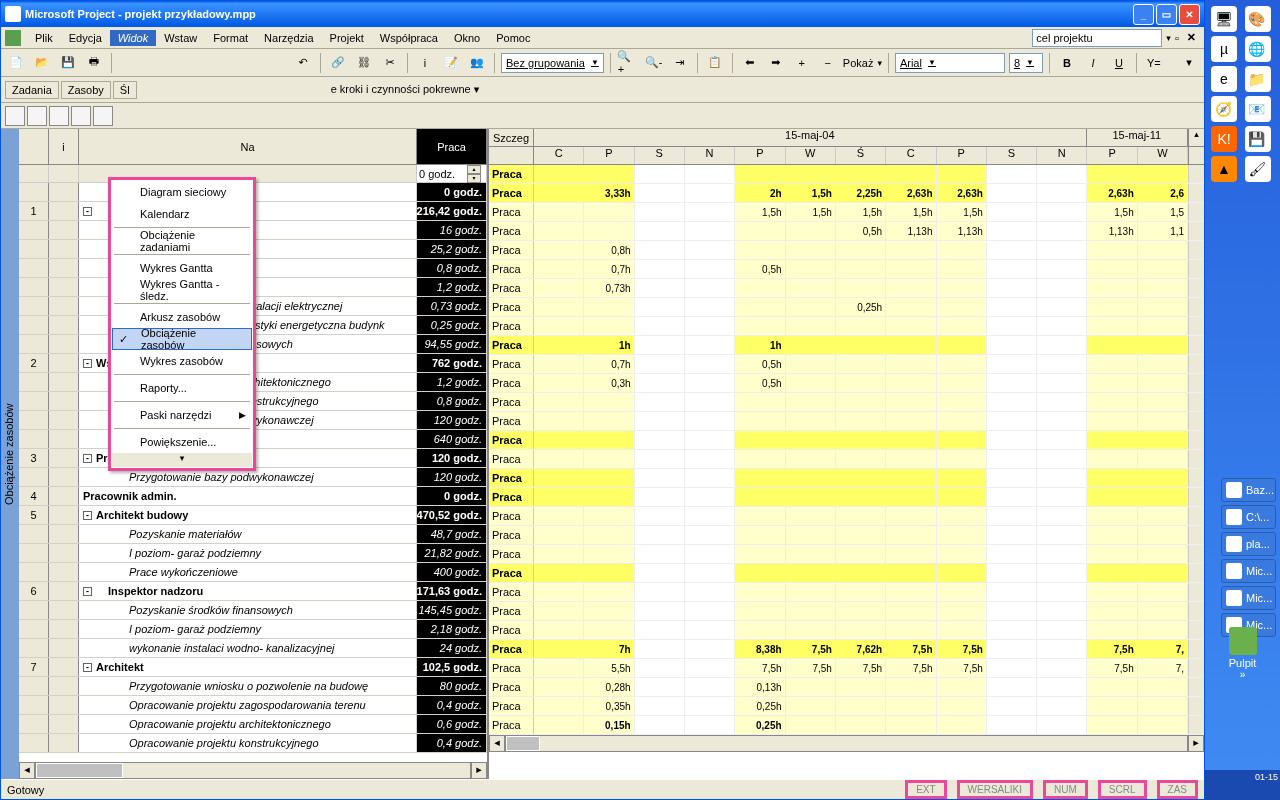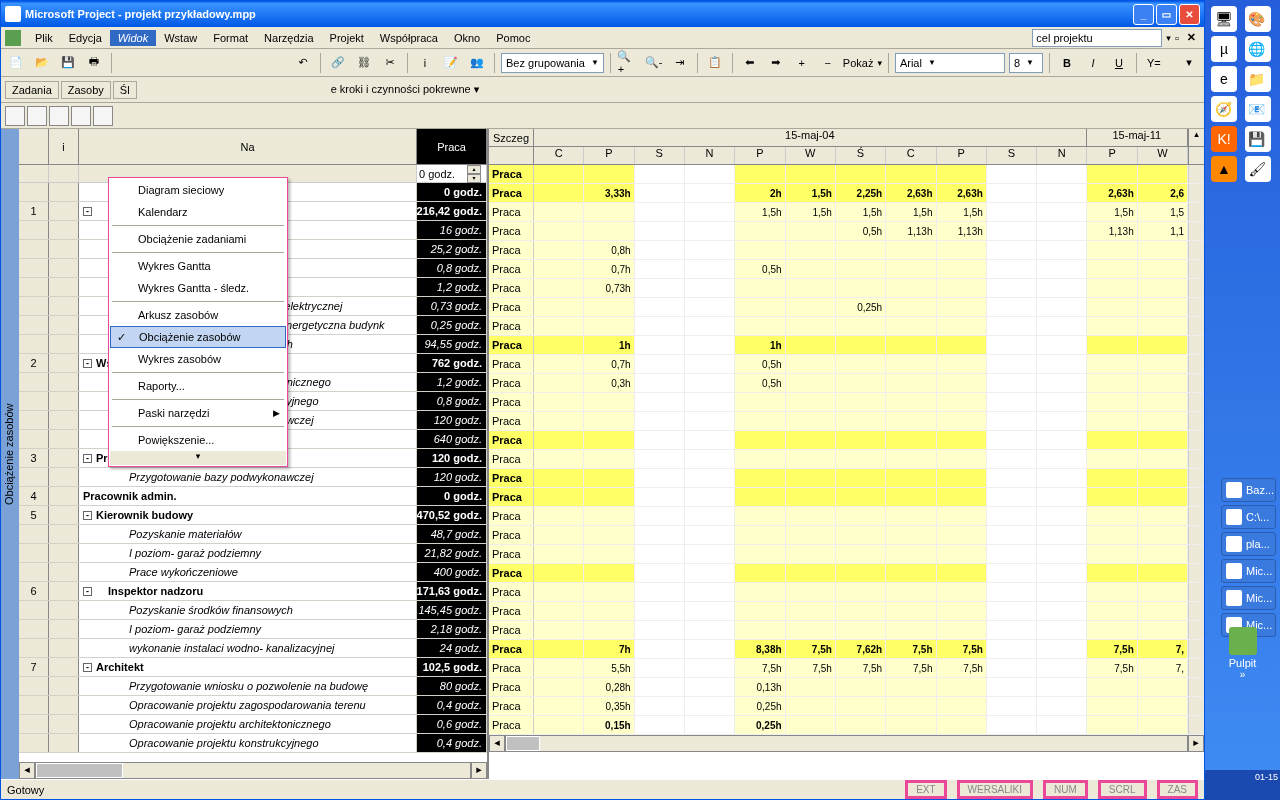--- a/index.html
+++ b/index.html
@@ -19,21 +19,21 @@
 .menubar .mi { padding:2px 8px; cursor:default; }
 .menubar .mi.open { background:#316ac5; color:#fff;font-style:italic; }
 .menubar .right { margin-left:auto; display:flex; align-items:center; gap:4px; }
 .menubar .right input { width:130px; height:18px; border:1px solid #7f9db9; padding:0 3px; font-size:11px; }
 .menubar .right .ddarr { font-size:9px; }
 .menubar .right .x { font-weight:bold; padding:0 4px; }
 
 .toolbar { height:28px; background:#ece9d8; display:flex; align-items:center; padding:0 4px; border-bottom:1px solid #aca899; gap:4px; }
 .tbtn { width:22px; height:22px; display:flex; align-items:center; justify-content:center; border:1px solid transparent; }
 .tsep { width:1px; height:20px; background:#aca899; margin:0 2px; }
-.combo { height:20px; border:1px solid #7f9db9; background:#fff; padding:0 4px; display:flex; align-items:center; gap:6px; }
+.combo { height:20px; border:1px solid #7f9db9; background:#fff; padding:0 4px; display:flex; align-items:center; gap:6px;text-decoration:underline; }
 .combo .arr { font-size:8px; }
 
 .toolbar2 { height:26px; background:#ece9d8; display:flex; align-items:center; padding:0 4px; border-bottom:1px solid #aca899; gap:4px; }
 .viewbtn { padding:2px 6px; border:1px solid #aca899; background:#ece9d8; }
 .breadcrumb { padding:2px 6px; }
 
 .toolbar3 { height:26px; background:#ece9d8; display:flex; align-items:center; padding:0 4px; border-bottom:1px solid #aca899; gap:2px; }
 .vicon { width:20px; height:20px; border:1px solid #888; background:#f5f5f5; }
 
 .workarea { flex:1; display:flex; position:relative; overflow:hidden; }
@@ -87,21 +87,21 @@
 
 .hscroll { height:17px; background:#ece9d8; display:flex; }
 .hscroll .bar { flex:1; border:1px solid #888; background:#ece9d8; position:relative; }
 .hscroll .thumb { position:absolute; height:100%; background:#c0c0c0; border:1px solid #fff; }
 
 .statusbar { height:20px; background:#ece9d8; border-top:1px solid #fff; display:flex; align-items:center; padding:0 6px; }
 .statusbar .sfill { flex:1; }
 .statusbar .scell { border:3px solid #ec4899; padding:1px 8px; margin-left:10px; color:#888; font-size:10px; }
 
 
-.dropdown { position:absolute; left:107px; top:48px; width:180px; background:#fff; border:1px solid #ec4899; box-shadow:2px 2px 3px rgba(0,0,0,.3); z-index:100; padding:1px; }
+.dropdown { position:absolute; left:107px; top:48px; width:148px; background:#fff; border:3px solid #ec4899; box-shadow:2px 2px 3px rgba(0,0,0,.3); z-index:100; padding:1px; }
 .dropdown .dmi { height:22px; display:flex; align-items:center; padding:0 20px 0 28px; position:relative; }
 .dropdown .dmi.sel { background:#c2d5f2; border:1px solid #316ac5; }
 .dropdown .dmi .chk { position:absolute; left:6px; }
 .dropdown .dmi .sub { position:absolute; right:6px; font-size:9px; }
 .dropdown .dsep { height:1px; background:#aca899; margin:2px 2px; }
 .dropdown .dexpand { height:14px; text-align:center; background:#ece9d8; font-size:9px; }
 
 
 .wintask { position:absolute; right:0; top:0; width:75px; height:800px; background:linear-gradient(#245edb,#3f8cf3); }
 .wtgrid { display:grid; grid-template-columns:1fr 1fr; gap:4px; padding:6px; }
@@ -385,21 +385,21 @@
               <div class="c c2">
                 <span style="padding-left: 0px;">Pracownik admin.</span>
               </div>
               <div class="c c3">0 godz.</div>
             </div>
             <div class="gr bold">
               <div class="c c0">5</div>
               <div class="c c1"></div>
               <div class="c c2">
                 <span class="exp">-</span>
-                <span style="padding-left: 0px;">Kierownik budowy</span>
+                <span style="padding-left: 0px;">Architekt budowy</span>
               </div>
               <div class="c c3">470,52 godz.</div>
             </div>
             <div class="gr">
               <div class="c c0"></div>
               <div class="c c1"></div>
               <div class="c c2 ind2">
                 <span>Pozyskanie materiałów</span>
               </div>
               <div class="c c3">48,7 godz.</div>

